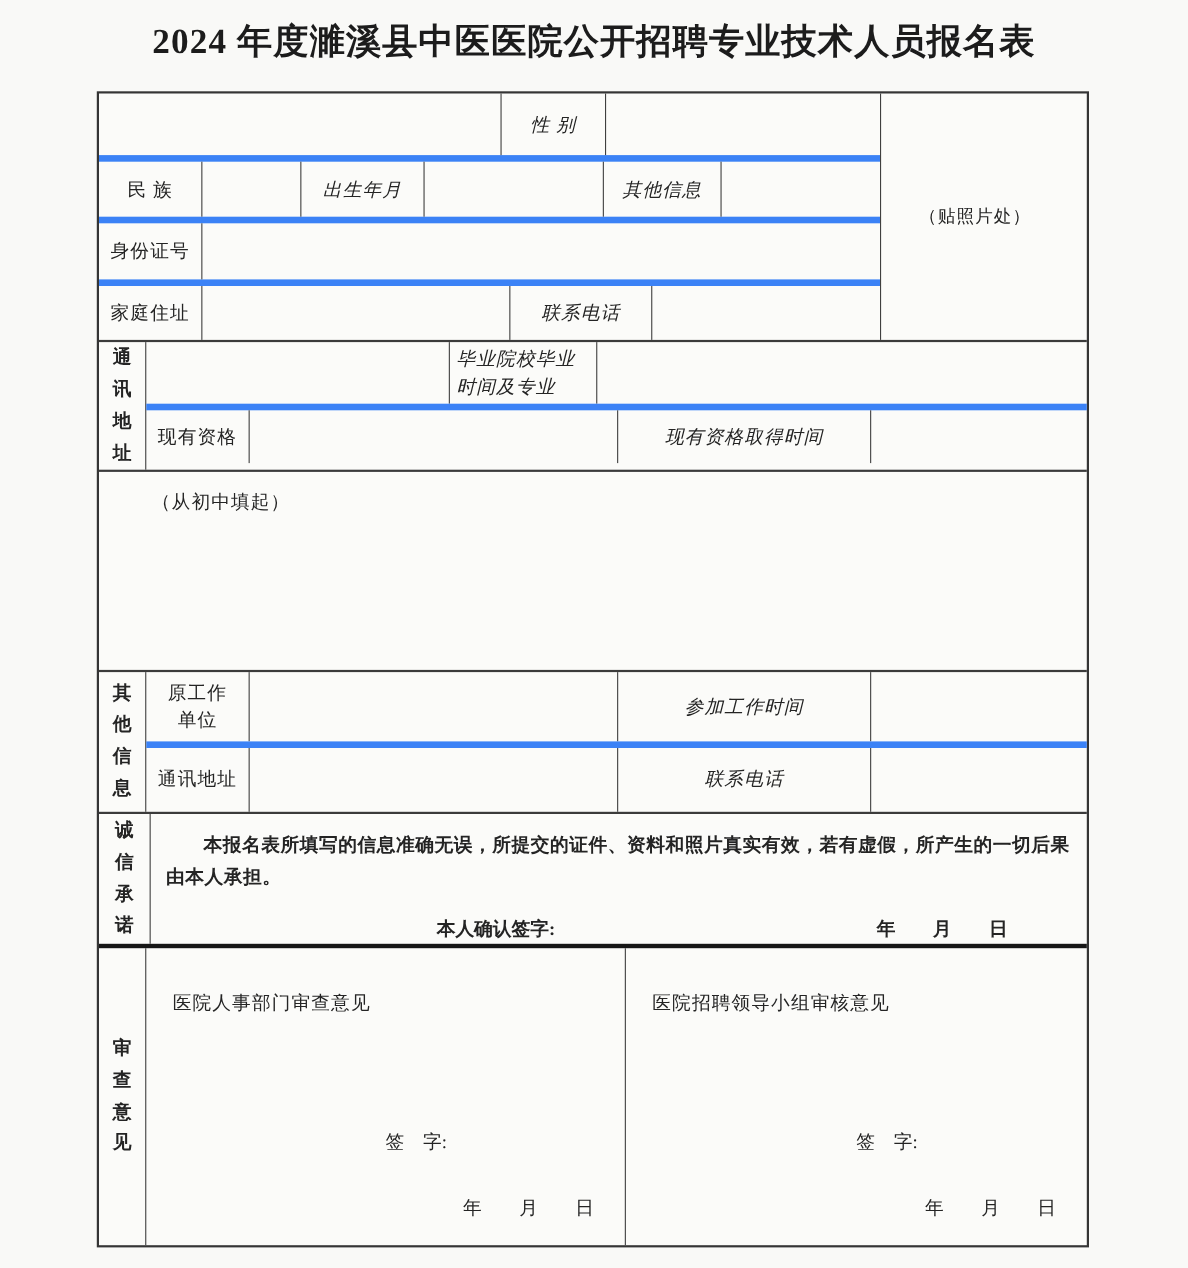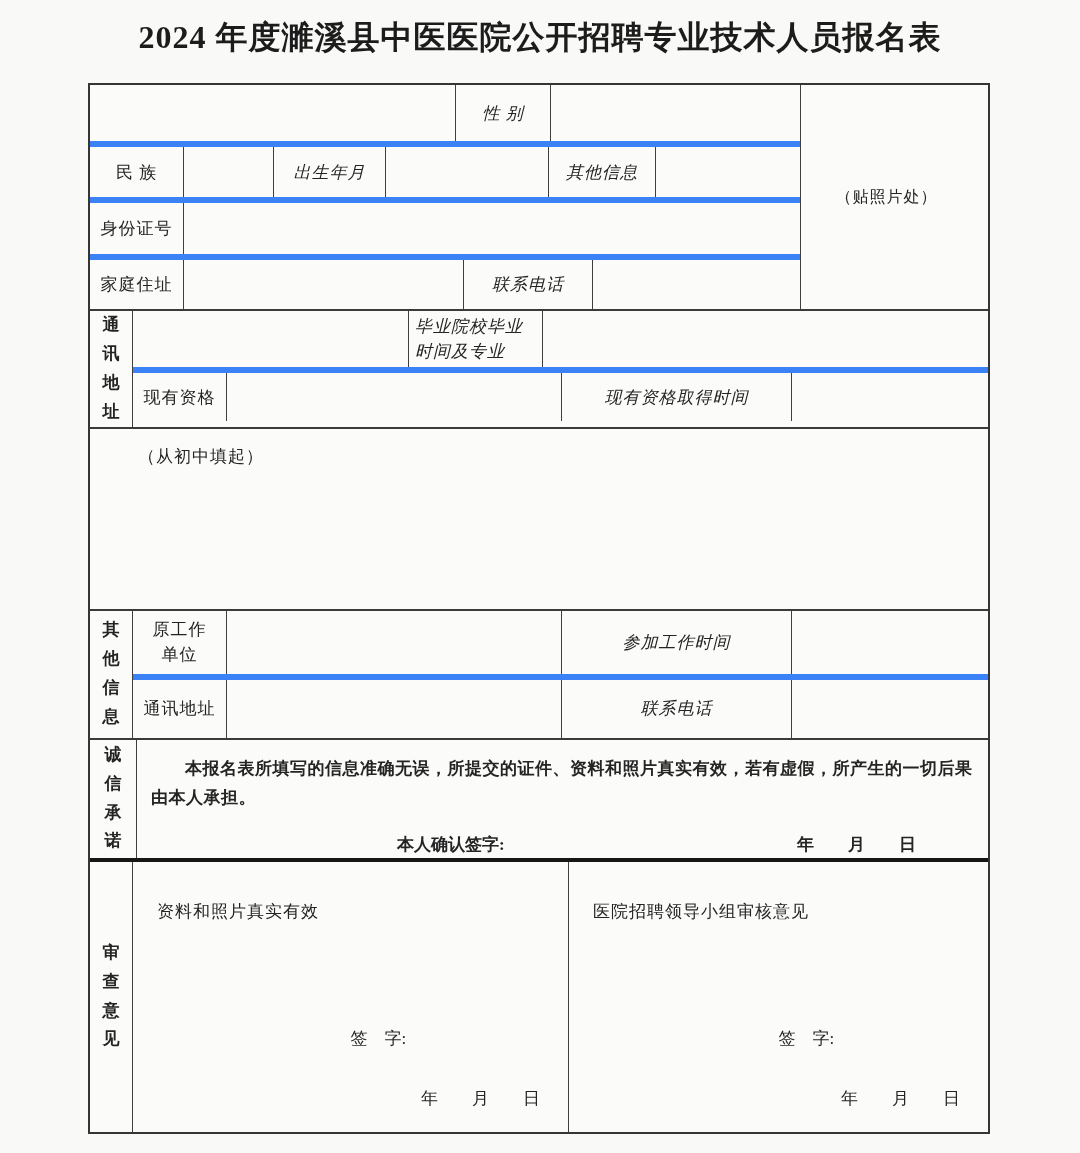--- a/index.html
+++ b/index.html
@@ -178,21 +178,21 @@
       </div>
     </section>
 
     <section class="sec sec-review">
       <div class="seclabel">
         <span class="vlabel">审查意见</span>
       </div>
       <div class="seccontent">
         <div class="review-wrap">
           <div class="review-cell rc-left">
-            <span class="review-title">资料和照片真实有效</span>
+            <span class="review-title">医院人事部门审查意见</span>
             <span class="review-sign">签　字:</span>
             <span class="review-date">年　　月　　日</span>
           </div>
           <div class="review-cell rc-right">
             <span class="review-title">医院招聘领导小组审核意见</span>
             <span class="review-sign">签　字:</span>
             <span class="review-date">年　　月　　日</span>
           </div>
         </div>
       </div>

